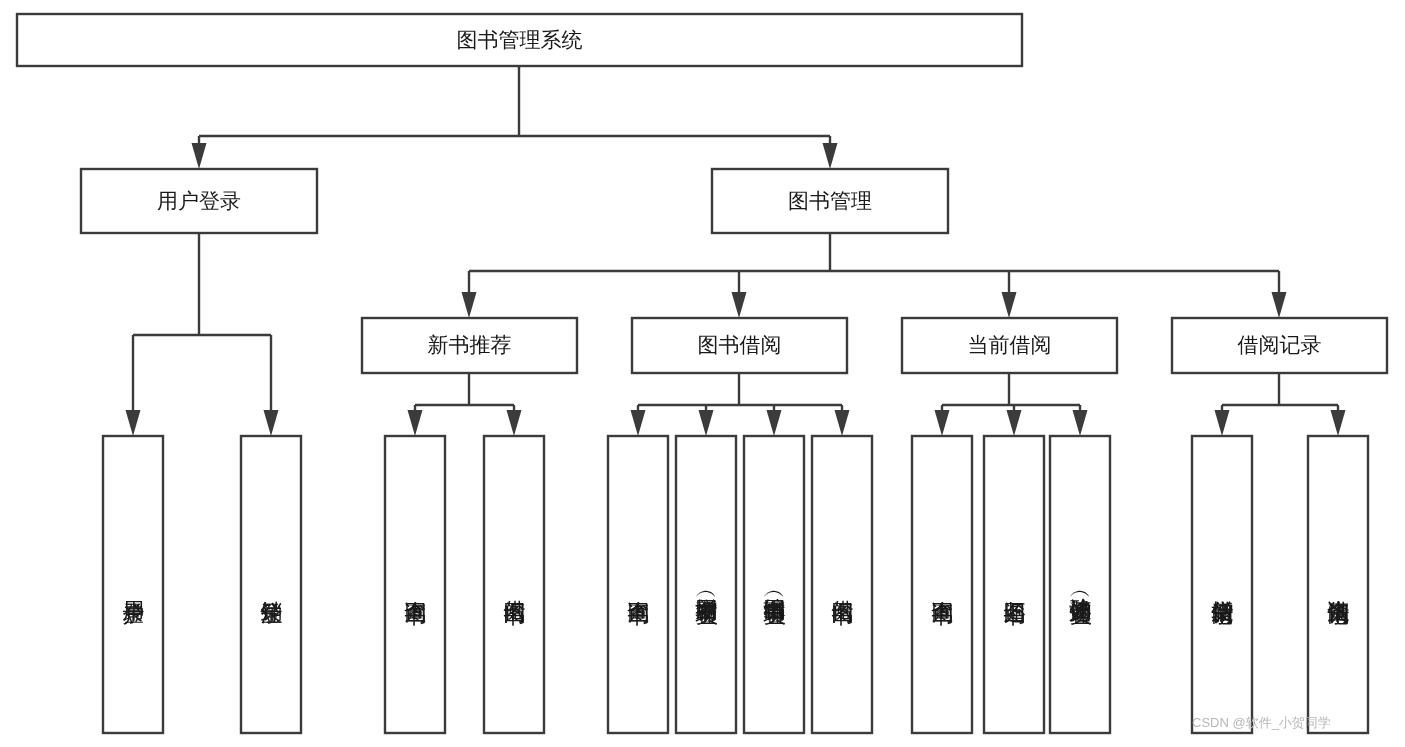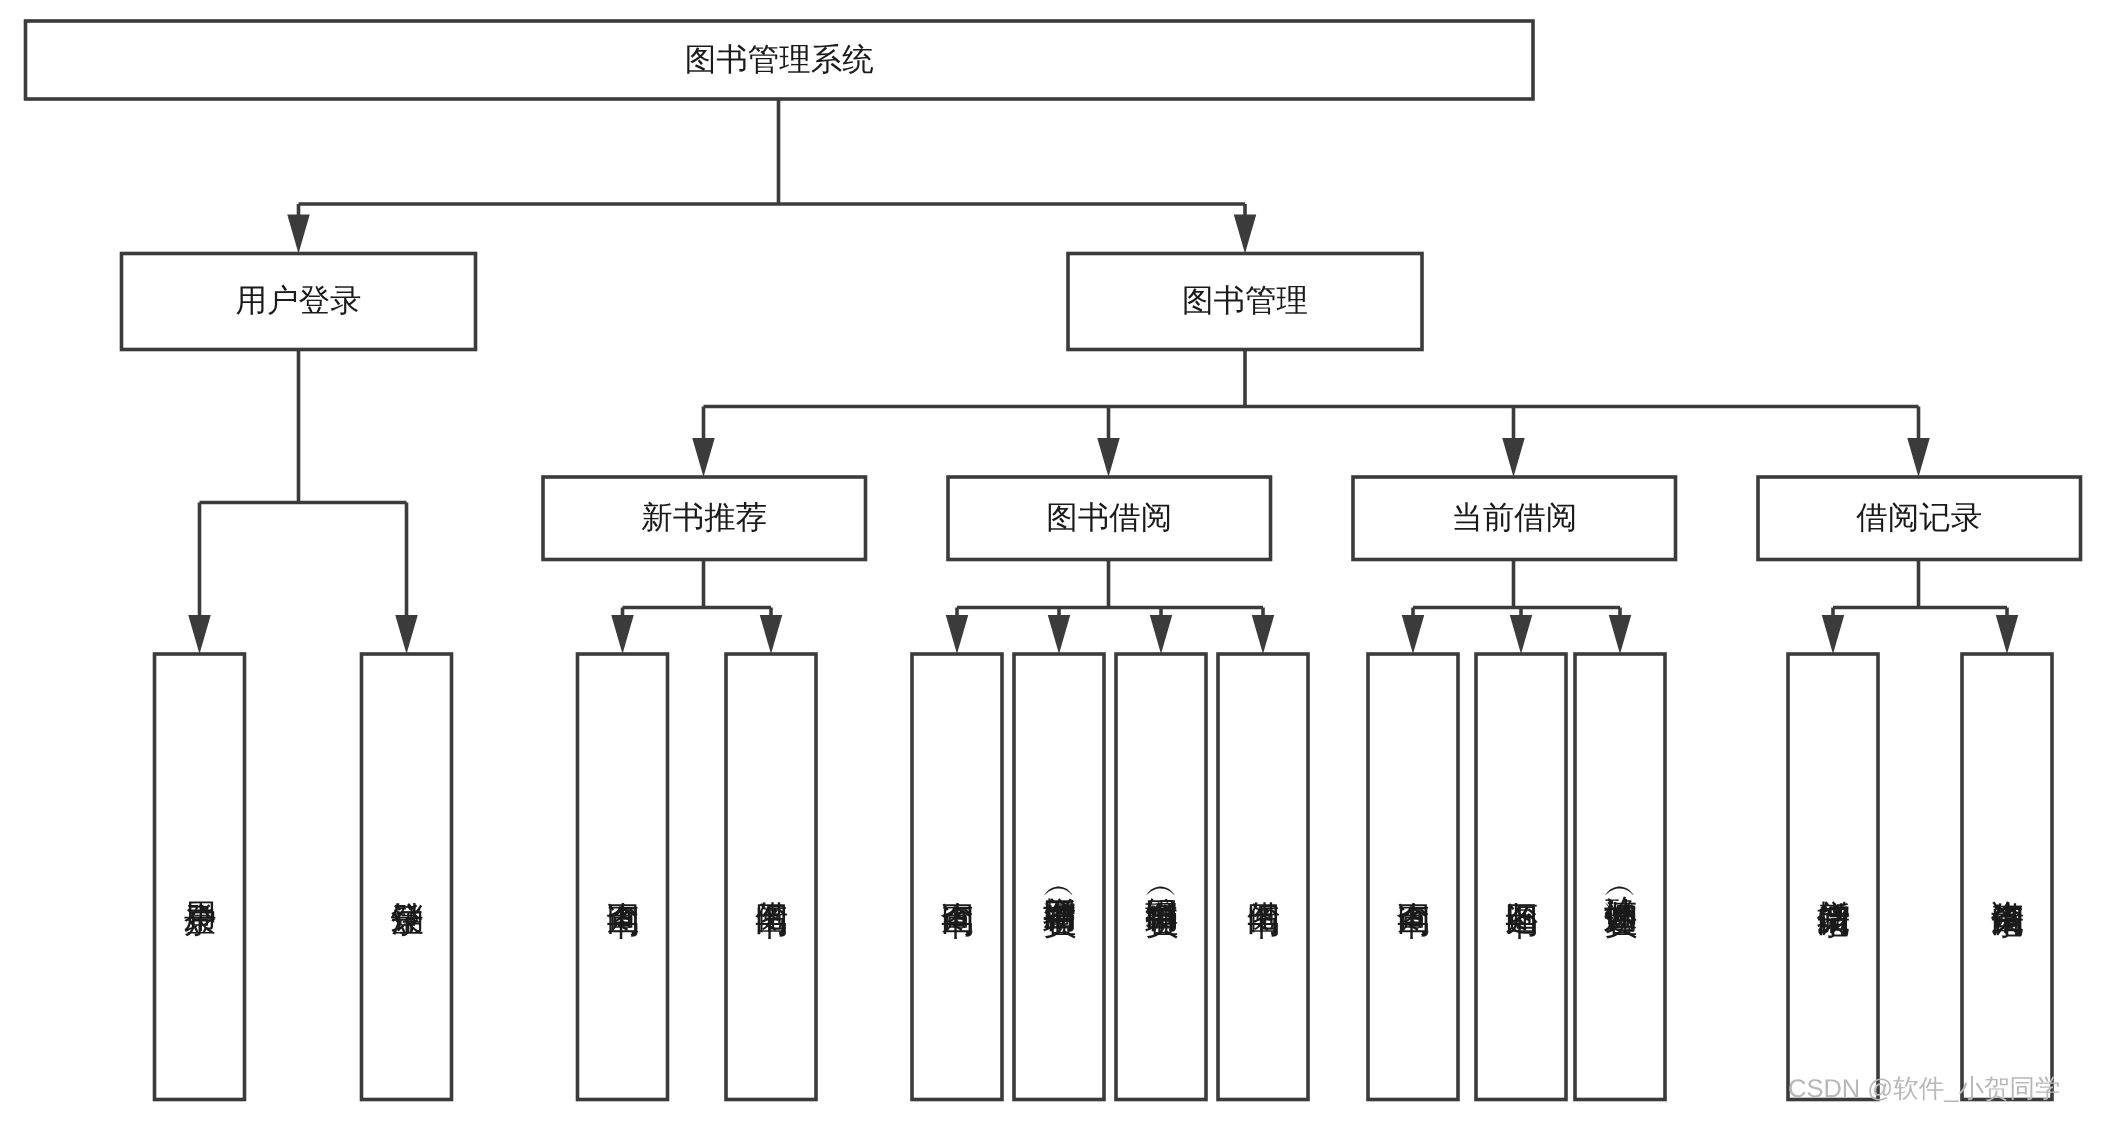--- a/index.html
+++ b/index.html
@@ -62,21 +62,21 @@
     text-align: center;
     white-space: nowrap;
     pointer-events: none;
     user-select: none;
   }
   .watermark {
     position: absolute;
     left: 1192px;
     top: 714px;
     font-family: "Liberation Sans", "DejaVu Sans", sans-serif;
-    font-size: 17px;
+    font-size: 13px;
     color: #b8b8b8;
     white-space: nowrap;
     user-select: none;
   }
 </style>
 </head>
 <body>
 
 <div id="diagram-root">
   <svg id="tree-svg" viewBox="0 0 1405 747" xmlns="http://www.w3.org/2000/svg">

